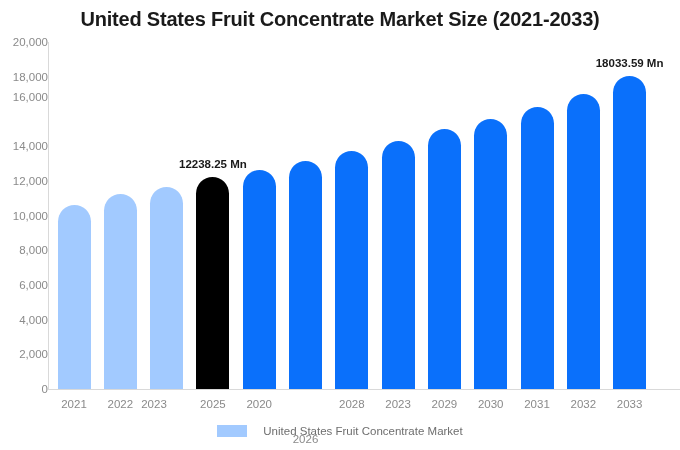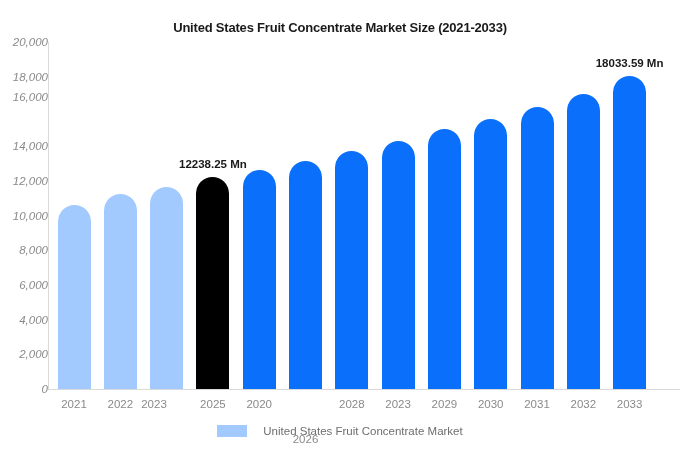--- a/index.html
+++ b/index.html
@@ -21,26 +21,25 @@
     background: #ffffff;
   }
 
   
   #chart-title {
     position: absolute;
     left: 0;
     top: 8px;
     width: 680px;
     text-align: center;
-    font-size: 13px;
+    font-size: 20px;
     font-weight: bold;
     color: #1a1a1a;
     letter-spacing: -0.2px;
     white-space: nowrap;
-    margin-top: 12px;
   }
 
   
   
   #plot-area {
     position: absolute;
     left: 49px;
     top: 42px;
     width: 631px;
     height: 347px;
@@ -65,21 +64,20 @@
   
   .y-tick {
     position: absolute;
     right: 0;
     width: 44px;
     text-align: right;
     font-size: 11.5px;
     color: #8a8a8a;
     transform: translateY(-50%);
     white-space: nowrap;
-    font-style: italic;
   }
   #y-axis {
     position: absolute;
     left: 0;
     top: 0;
     width: 48px;
     height: 450px;
   }
 
   

